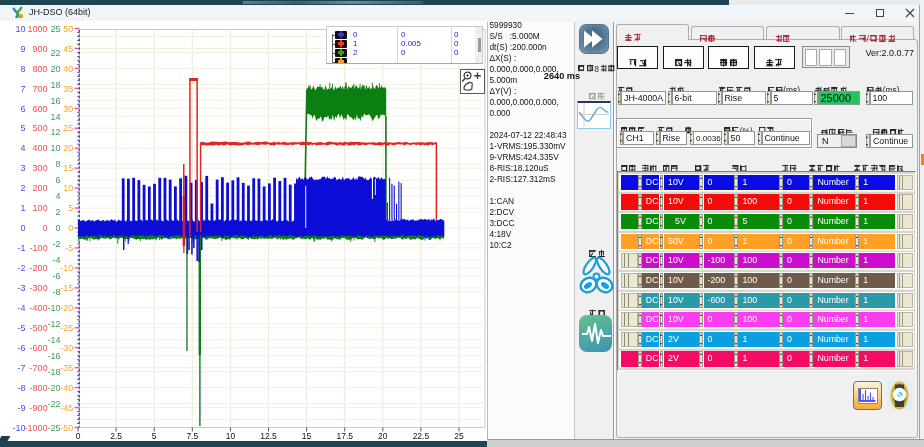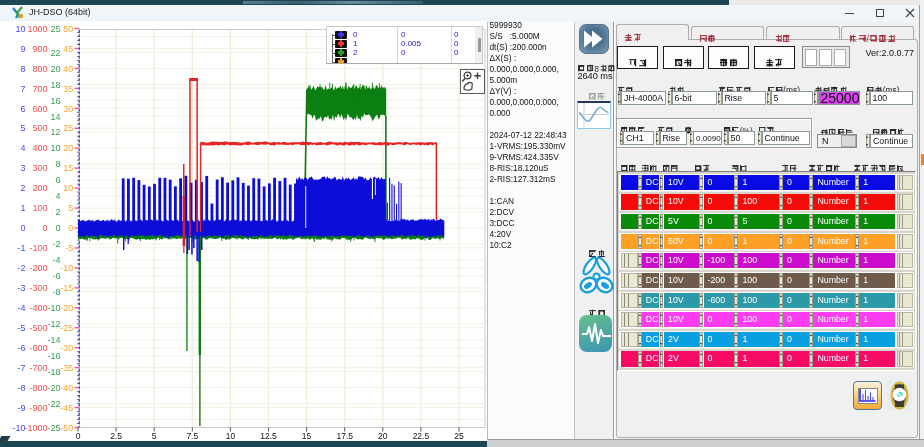--- a/index.html
+++ b/index.html
@@ -485,21 +485,21 @@
     <div style="height:11.05px"></div>
     <div style="height:11.05px">2024-07-12 22:48:43</div>
     <div style="height:11.05px">1-VRMS:195.330mV</div>
     <div style="height:11.05px">9-VRMS:424.335V</div>
     <div style="height:11.05px">8-RIS:18.120uS</div>
     <div style="height:11.05px">2-RIS:127.312mS</div>
     <div style="height:11.05px"></div>
     <div style="height:11.05px">1:CAN</div>
     <div style="height:11.05px">2:DCV</div>
     <div style="height:11.05px">3:DCC</div>
-    <div style="height:11.05px">4:20V</div>
+    <div style="height:11.05px">4:18V</div>
     <div style="height:11.05px">10:C2</div>
   </div>
 <div class="a" style="left:573.5px;top:21.5px;width:40.5px;height:418.5px;background:#f0f0f0;border-left:1px solid #c4c4c4;border-right:1px solid #999"></div>
 <div class="a" style="left:578.5px;top:24px;width:30px;height:29.5px;border-radius:7px;background:radial-gradient(circle at 50% 45%,#4a708f 40%,#7d9cb5);border:1px solid #55748d"></div>
 <svg class="a" style="left:580px;top:27px" width="27" height="24" viewBox="0 0 27 24">
     <path d="M4 3.5 L14.5 12 L4 20.5 Z" fill="#fff"></path>
     <path d="M12 3.5 L22.5 12 L12 20.5 Z" fill="#fff"></path>
   </svg>
 <div class="a" style="left:576px;top:57.5px;width:41px;text-align:center;white-space:nowrap"><span style="font-size:8.4px;color:#2a2a2a;font-weight:normal;letter-spacing:0"><svg width="8.4" height="8.4" viewBox="0 0 12 12" style="vertical-align:-1.2px" stroke="#2a2a2a" stroke-width="1.35" fill="none">
         <path d="M1.5 2.2H10.5"></path>
@@ -520,21 +520,21 @@
         <path d="M2.5 3.5H9.5"></path>
         <path d="M2.5 8.5H9.5"></path>
         <path d="M5.5 5.5L9.5 10.5"></path>
       </svg><svg width="8.4" height="8.4" viewBox="0 0 12 12" style="vertical-align:-1.2px" stroke="#2a2a2a" stroke-width="1.35" fill="none">
         <path d="M6 1V11"></path>
         <path d="M9.8 1.5V10.5"></path>
         <path d="M2.5 3.5H9.5"></path>
         <path d="M2.5 10.5L6.5 5.5"></path>
         <rect x="2.6" y="2.6" width="6.8" height="6.8" fill="none"></rect>
       </svg></span></div>
-<div class="a" style="left:575px;top:70.5px;width:40px;text-align:center;font-size:9.2px;color:#111;font-weight:normal">2640&nbsp;ms</div>
+<div class="a" style="left:542px;top:70.5px;width:40px;text-align:center;font-size:9.2px;color:#111;font-weight:bold">2640&nbsp;ms</div>
 <div class="a" style="left:576px;top:85.5px;width:41px;text-align:center"><span style="font-size:8.5px;color:#9a9a9a;font-weight:normal;letter-spacing:0"><svg width="8.5" height="8.5" viewBox="0 0 12 12" style="vertical-align:-1.2px" stroke="#9a9a9a" stroke-width="1.35" fill="none">
         <path d="M1.5 2.2H10.5"></path>
         <path d="M2.2 1.5V10.5"></path>
         <path d="M9.8 1.5V10.5"></path>
         <path d="M5.5 5.5L9.5 10.5"></path>
         <rect x="2.6" y="2.6" width="6.8" height="6.8" fill="none"></rect>
       </svg><svg width="8.5" height="8.5" viewBox="0 0 12 12" style="vertical-align:-1.2px" stroke="#9a9a9a" stroke-width="1.35" fill="none">
         <path d="M1.5 2.2H10.5"></path>
         <path d="M1.2 6H10.8"></path>
         <path d="M2.2 1.5V10.5"></path>
@@ -842,21 +842,21 @@
 <div class="a" style="left:718.3px;top:92.5px;width:0;height:0;border-left:1.6px solid transparent;border-right:1.6px solid transparent;border-bottom:2.2px solid #222"></div>
 <div class="a" style="left:718.3px;top:100.8px;width:0;height:0;border-left:1.6px solid transparent;border-right:1.6px solid transparent;border-top:2.2px solid #222"></div>
 <div class="a" style="left:721.5px;top:90.5px;width:44.5px;height:14.5px;background:#fff;border:1px solid #8a9a9a;font-size:8.8px;color:#111;line-height:13.5px;padding-left:2px;white-space:nowrap;overflow:hidden">Rise</div>
 <div class="a" style="left:767.0px;top:90.5px;width:3.8px;height:14.5px;background:#ece9d2;border:0.5px solid #9a9a8a"></div>
 <div class="a" style="left:767.3px;top:92.5px;width:0;height:0;border-left:1.6px solid transparent;border-right:1.6px solid transparent;border-bottom:2.2px solid #222"></div>
 <div class="a" style="left:767.3px;top:100.8px;width:0;height:0;border-left:1.6px solid transparent;border-right:1.6px solid transparent;border-top:2.2px solid #222"></div>
 <div class="a" style="left:770.5px;top:90.5px;width:42.5px;height:14.5px;background:#fff;border:1px solid #8a9a9a;font-size:8.8px;color:#111;line-height:13.5px;padding-left:2px;white-space:nowrap;overflow:hidden">5</div>
 <div class="a" style="left:814.0px;top:90.5px;width:3.8px;height:14.5px;background:#ece9d2;border:0.5px solid #9a9a8a"></div>
 <div class="a" style="left:814.3px;top:92.5px;width:0;height:0;border-left:1.6px solid transparent;border-right:1.6px solid transparent;border-bottom:2.2px solid #222"></div>
 <div class="a" style="left:814.3px;top:100.8px;width:0;height:0;border-left:1.6px solid transparent;border-right:1.6px solid transparent;border-top:2.2px solid #222"></div>
-<div class="a" style="left:817.5px;top:90.5px;width:42.5px;height:14.5px;background:#d946ef;border:1px solid #8a9a9a;font-size:14px;color:#111;line-height:13.5px;padding-left:2px;white-space:nowrap;overflow:hidden">25000</div>
+<div class="a" style="left:817.5px;top:90.5px;width:42.5px;height:14.5px;background:#22c55e;border:1px solid #8a9a9a;font-size:11px;color:#111;line-height:13.5px;padding-left:2px;white-space:nowrap;overflow:hidden">25000</div>
 <div class="a" style="left:866.0px;top:90.5px;width:3.8px;height:14.5px;background:#ece9d2;border:0.5px solid #9a9a8a"></div>
 <div class="a" style="left:866.3px;top:92.5px;width:0;height:0;border-left:1.6px solid transparent;border-right:1.6px solid transparent;border-bottom:2.2px solid #222"></div>
 <div class="a" style="left:866.3px;top:100.8px;width:0;height:0;border-left:1.6px solid transparent;border-right:1.6px solid transparent;border-top:2.2px solid #222"></div>
 <div class="a" style="left:869.5px;top:90.5px;width:43.5px;height:14.5px;background:#fff;border:1px solid #8a9a9a;font-size:8.8px;color:#111;line-height:13.5px;padding-left:2px;white-space:nowrap;overflow:hidden">100</div>
 <div class="a" style="left:616px;top:117.5px;width:196px;height:30px;border:1px solid #9a9a9a;box-shadow:inset 0 0 0 1px #fff,1px 1px 0 #fff"></div>
 <div class="a" style="left:620.0px;top:119.5px;white-space:nowrap"><span style="font-size:8.4px;color:#222;font-weight:normal;letter-spacing:0"><svg width="8.4" height="8.4" viewBox="0 0 12 12" style="vertical-align:-1.2px" stroke="#222" stroke-width="1.35" fill="none">
         <path d="M1.5 2.2H10.5"></path>
         <path d="M2.2 1.5V10.5"></path>
         <path d="M6 1V11"></path>
         <path d="M2.5 3.5H9.5"></path>
@@ -926,21 +926,21 @@
 <div class="a" style="left:619.8px;top:132.5px;width:0;height:0;border-left:1.6px solid transparent;border-right:1.6px solid transparent;border-bottom:2.2px solid #222"></div>
 <div class="a" style="left:619.8px;top:140.3px;width:0;height:0;border-left:1.6px solid transparent;border-right:1.6px solid transparent;border-top:2.2px solid #222"></div>
 <div class="a" style="left:623.0px;top:130.5px;width:31.0px;height:14.0px;background:#fff;border:1px solid #8a9a9a;font-size:8.8px;color:#111;line-height:13.0px;padding-left:2px;white-space:nowrap;overflow:hidden">CH1</div>
 <div class="a" style="left:656.0px;top:130.5px;width:3.8px;height:14.0px;background:#ece9d2;border:0.5px solid #9a9a8a"></div>
 <div class="a" style="left:656.3px;top:132.5px;width:0;height:0;border-left:1.6px solid transparent;border-right:1.6px solid transparent;border-bottom:2.2px solid #222"></div>
 <div class="a" style="left:656.3px;top:140.3px;width:0;height:0;border-left:1.6px solid transparent;border-right:1.6px solid transparent;border-top:2.2px solid #222"></div>
 <div class="a" style="left:659.5px;top:130.5px;width:27.5px;height:14.0px;background:#fff;border:1px solid #8a9a9a;font-size:8.8px;color:#111;line-height:13.0px;padding-left:2px;white-space:nowrap;overflow:hidden">Rise</div>
 <div class="a" style="left:690.0px;top:130.5px;width:3.8px;height:14.0px;background:#ece9d2;border:0.5px solid #9a9a8a"></div>
 <div class="a" style="left:690.3px;top:132.5px;width:0;height:0;border-left:1.6px solid transparent;border-right:1.6px solid transparent;border-bottom:2.2px solid #222"></div>
 <div class="a" style="left:690.3px;top:140.3px;width:0;height:0;border-left:1.6px solid transparent;border-right:1.6px solid transparent;border-top:2.2px solid #222"></div>
-<div class="a" style="left:693.0px;top:130.5px;width:29.0px;height:14.0px;background:#fff;border:1px solid #8a9a9a;font-size:8.1px;color:#111;line-height:13.0px;padding-left:2px;white-space:nowrap;overflow:hidden">0.0090</div>
+<div class="a" style="left:693.0px;top:130.5px;width:29.0px;height:14.0px;background:#fff;border:1px solid #8a9a9a;font-size:8.1px;color:#111;line-height:13.0px;padding-left:2px;white-space:nowrap;overflow:hidden">0.0036</div>
 <div class="a" style="left:724.0px;top:130.5px;width:3.8px;height:14.0px;background:#ece9d2;border:0.5px solid #9a9a8a"></div>
 <div class="a" style="left:724.3px;top:132.5px;width:0;height:0;border-left:1.6px solid transparent;border-right:1.6px solid transparent;border-bottom:2.2px solid #222"></div>
 <div class="a" style="left:724.3px;top:140.3px;width:0;height:0;border-left:1.6px solid transparent;border-right:1.6px solid transparent;border-top:2.2px solid #222"></div>
 <div class="a" style="left:727.5px;top:130.5px;width:27.5px;height:14.0px;background:#fff;border:1px solid #8a9a9a;font-size:8.8px;color:#111;line-height:13.0px;padding-left:2px;white-space:nowrap;overflow:hidden">50</div>
 <div class="a" style="left:758.0px;top:130.5px;width:3.8px;height:14.0px;background:#ece9d2;border:0.5px solid #9a9a8a"></div>
 <div class="a" style="left:758.3px;top:132.5px;width:0;height:0;border-left:1.6px solid transparent;border-right:1.6px solid transparent;border-bottom:2.2px solid #222"></div>
 <div class="a" style="left:758.3px;top:140.3px;width:0;height:0;border-left:1.6px solid transparent;border-right:1.6px solid transparent;border-top:2.2px solid #222"></div>
 <div class="a" style="left:761.5px;top:130.5px;width:48.5px;height:14.0px;background:#fff;border:1px solid #8a9a9a;font-size:8.8px;color:#111;line-height:13.0px;padding-left:2px;white-space:nowrap;overflow:hidden">Continue</div>
 <div class="a" style="left:820px;top:121px;white-space:nowrap"><span style="font-size:8.4px;color:#222;font-weight:normal;letter-spacing:0"><svg width="8.4" height="8.4" viewBox="0 0 12 12" style="vertical-align:-1.2px" stroke="#222" stroke-width="1.35" fill="none">
         <path d="M1.2 6H10.8"></path>
@@ -1233,21 +1233,21 @@
 <div class="a" style="left:855.5px;top:205.4px;width:0;height:0;border-left:1.6px solid transparent;border-right:1.6px solid transparent;border-top:2.2px solid #222"></div>
 <div class="a" style="left:896.5px;top:194.42px;width:16.0px;height:15.2px;background:#ebe7d0;border:1px solid #b8b4a0"></div>
 <div class="a" style="left:899.0px;top:195.42px;width:1px;height:13.2px;background:#9a9a8a"></div>
 <div class="a" style="left:902.0px;top:195.42px;width:1px;height:13.2px;background:#9a9a8a"></div>
 <div class="a" style="left:619px;top:213.24px;width:295px;height:16.8px;background:#fff;box-shadow:0 1px 0 #eee"></div>
 <div class="a" style="left:620.5px;top:214.04px;width:17.5px;height:15.2px;background:#0a8c0a"></div>
 <div class="a" style="left:641.8px;top:214.04px;width:17.2px;height:15.2px;background:#0a8c0a">
     <span style="padding-left:4px;color:#fff;font-size:8.8px;line-height:15.2px;display:block;white-space:nowrap;overflow:hidden">DC</span>
   </div>
 <div class="a" style="left:664.0px;top:214.04px;width:35.0px;height:15.2px;background:#0a8c0a">
-    <span style="padding-left:4px;color:#fff;font-size:8.8px;line-height:15.2px;display:block;white-space:nowrap;overflow:hidden">5V</span>
+    <span style="padding-left:11px;color:#fff;font-size:8.8px;line-height:15.2px;display:block;white-space:nowrap;overflow:hidden">5V</span>
   </div>
 <div class="a" style="left:703.5px;top:214.04px;width:30.5px;height:15.2px;background:#0a8c0a">
     <span style="padding-left:4px;color:#fff;font-size:8.8px;line-height:15.2px;display:block;white-space:nowrap;overflow:hidden">0</span>
   </div>
 <div class="a" style="left:738.4px;top:214.04px;width:40.6px;height:15.2px;background:#0a8c0a">
     <span style="padding-left:4px;color:#fff;font-size:8.8px;line-height:15.2px;display:block;white-space:nowrap;overflow:hidden">5</span>
   </div>
 <div class="a" style="left:783.0px;top:214.04px;width:26.0px;height:15.2px;background:#0a8c0a">
     <span style="padding-left:4px;color:#fff;font-size:8.8px;line-height:15.2px;display:block;white-space:nowrap;overflow:hidden">0</span>
   </div>

